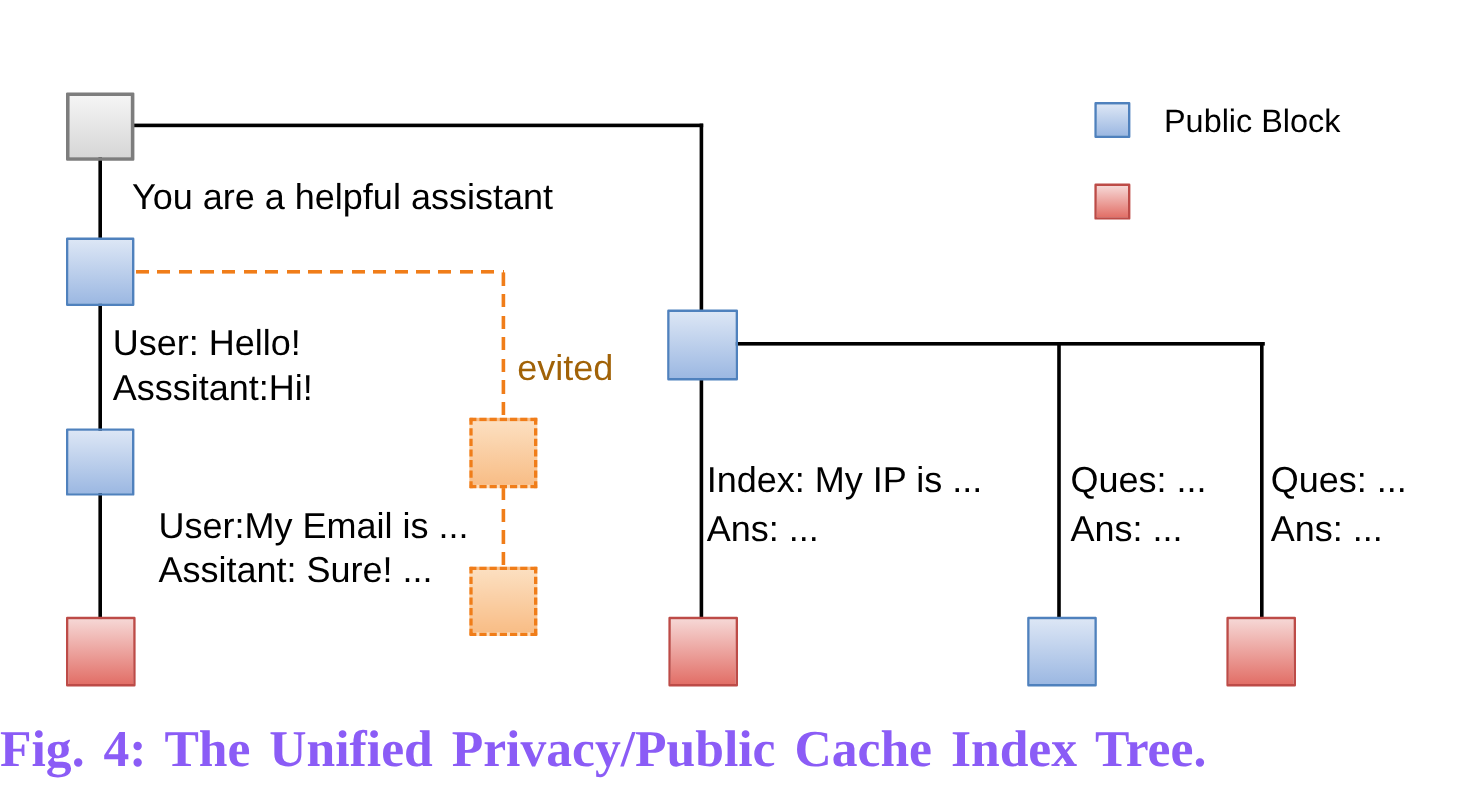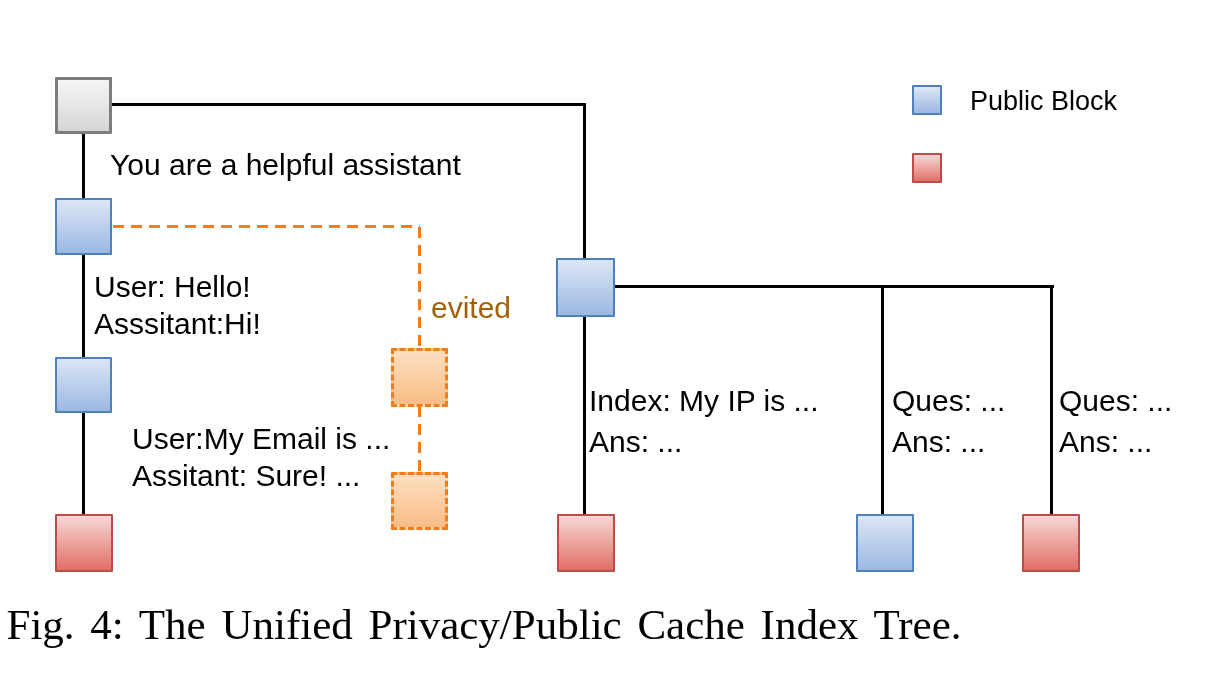--- a/index.html
+++ b/index.html
@@ -18,22 +18,22 @@
   .dash-h { position:absolute; height:3px;
             background:repeating-linear-gradient(to right,#f07d19 0 11px,transparent 11px 18px); }
   .dash-v { position:absolute; width:3px;
             background:repeating-linear-gradient(to bottom,#f07d19 0 11px,transparent 11px 18px); }
   .label { position:absolute; color:#000; font-size:30px; line-height:37px; white-space:pre-line; }
   .label.history  { line-height:39px; }
   .label.branch   { line-height:41px; }
   .label.evicted-label { color:#a16207; font-size:30px; }
   .legend-label { position:absolute; font-size:27px; line-height:30px; color:#000; white-space:nowrap; }
   .caption { position:absolute; left:0; top:600px; width:968px; text-align:center;
-             font-family:"Liberation Serif", serif; font-size:43px; color:#000000;
-             word-spacing:5px; white-space:nowrap; }
+             font-family:"Liberation Serif", serif; font-size:43px; color:#8b5cf6;
+             word-spacing:5px; white-space:nowrap;font-weight:bold; }
 </style>
 </head>
 <body>
 
 <div id="canvas">
 
   <div class="vline" style="left:82px; top:131px; height:69px;"></div>
   <div class="vline" style="left:82px; top:253px; height:106px;"></div>
   <div class="vline" style="left:82px; top:410px; height:106px;"></div>
   <div class="hline" style="left:110px; top:103px; width:476px;"></div>

